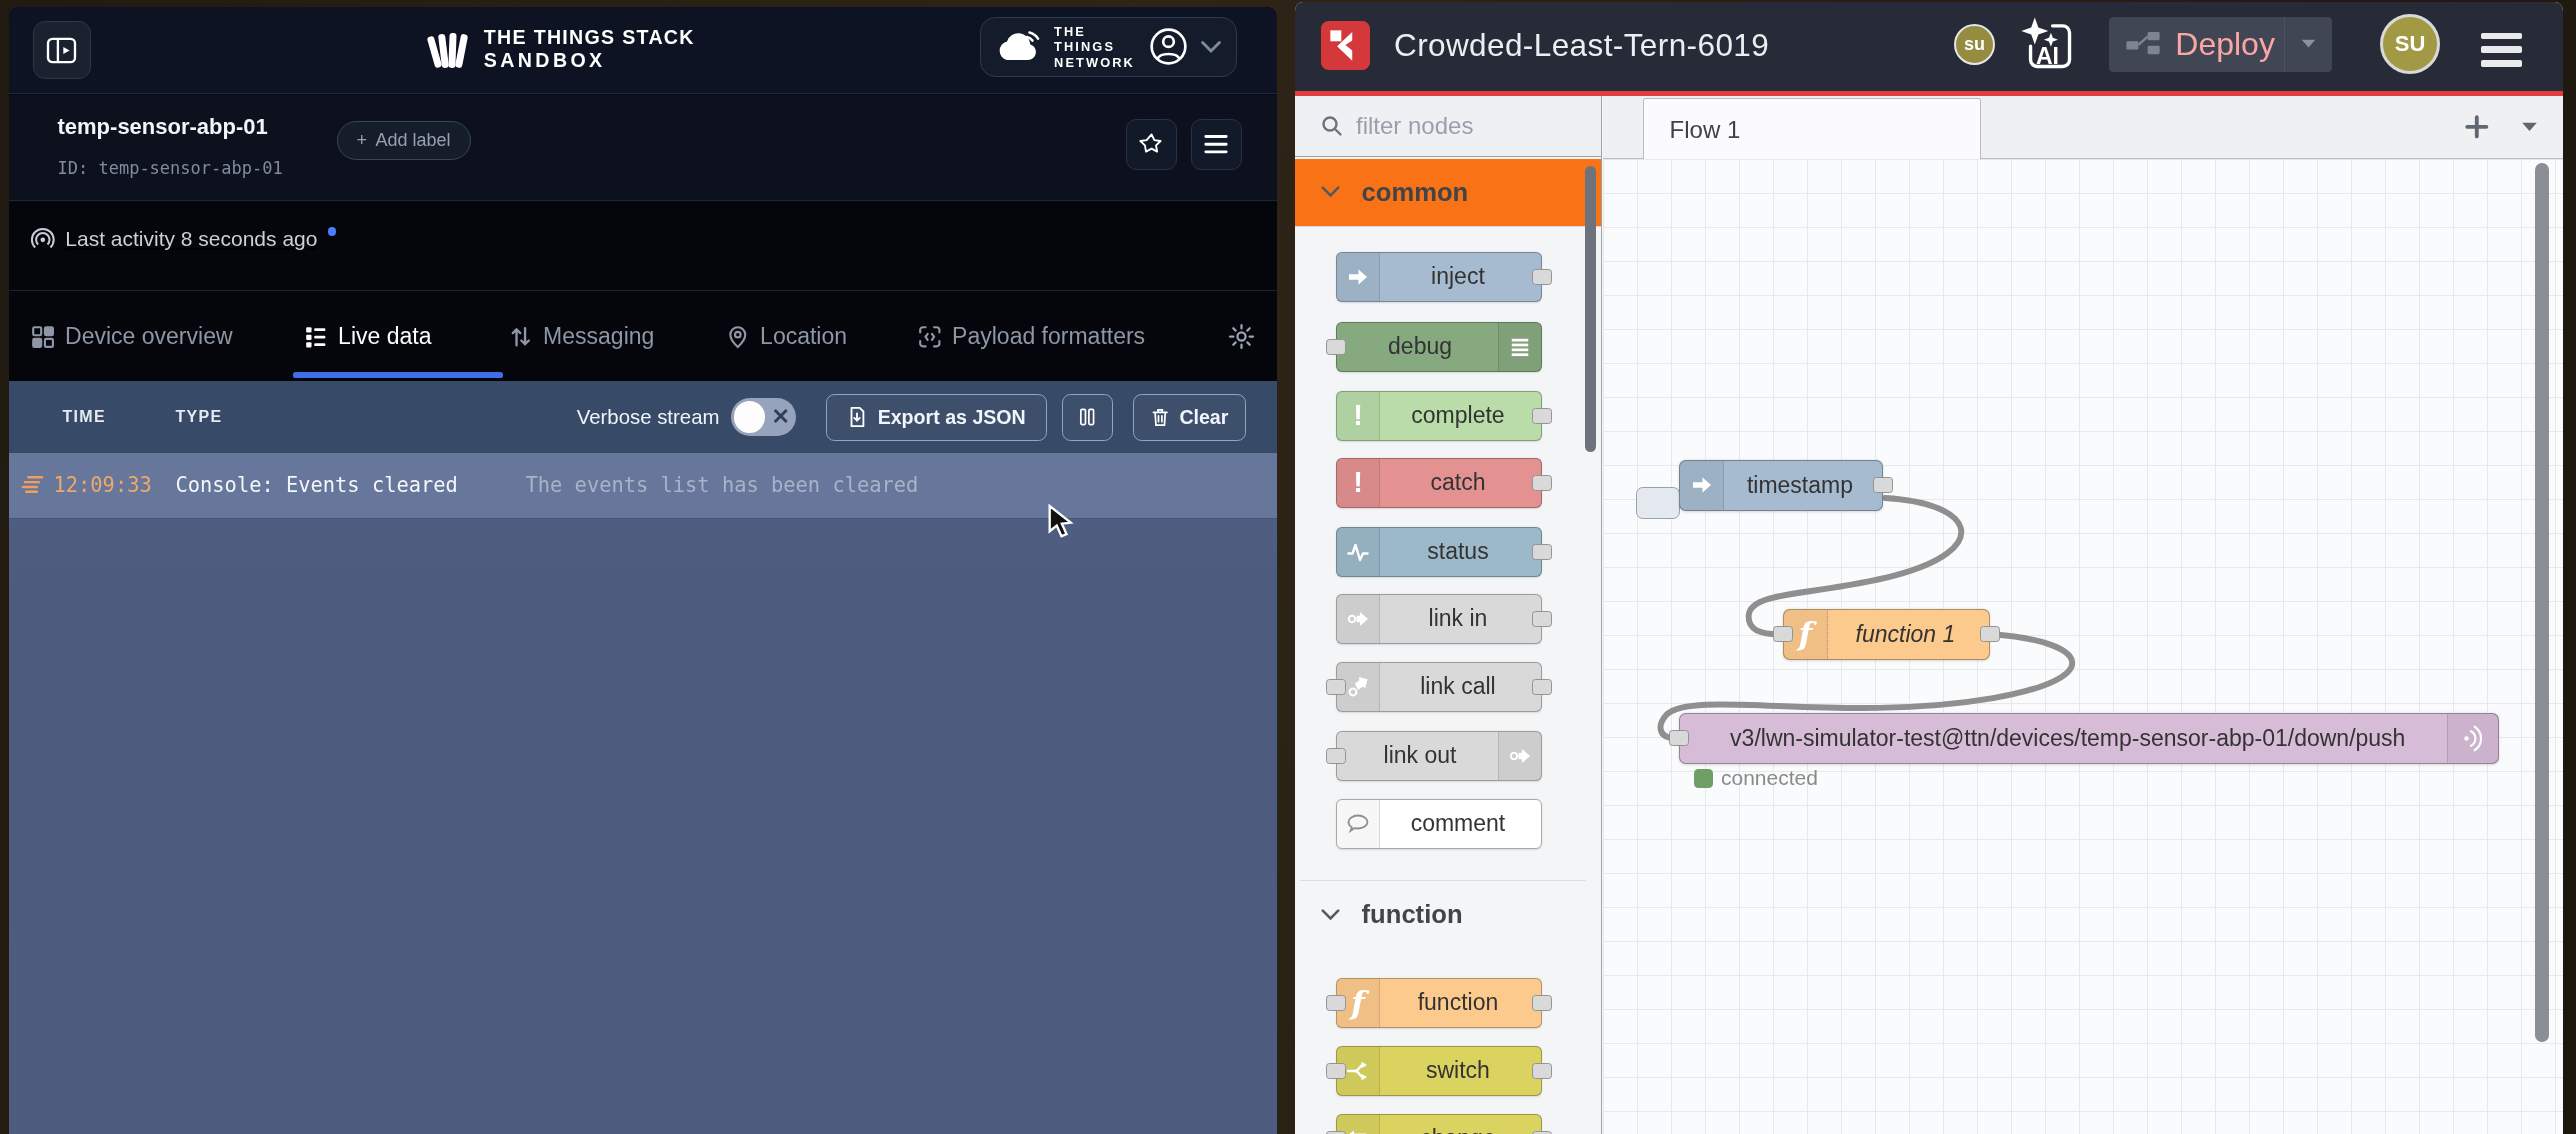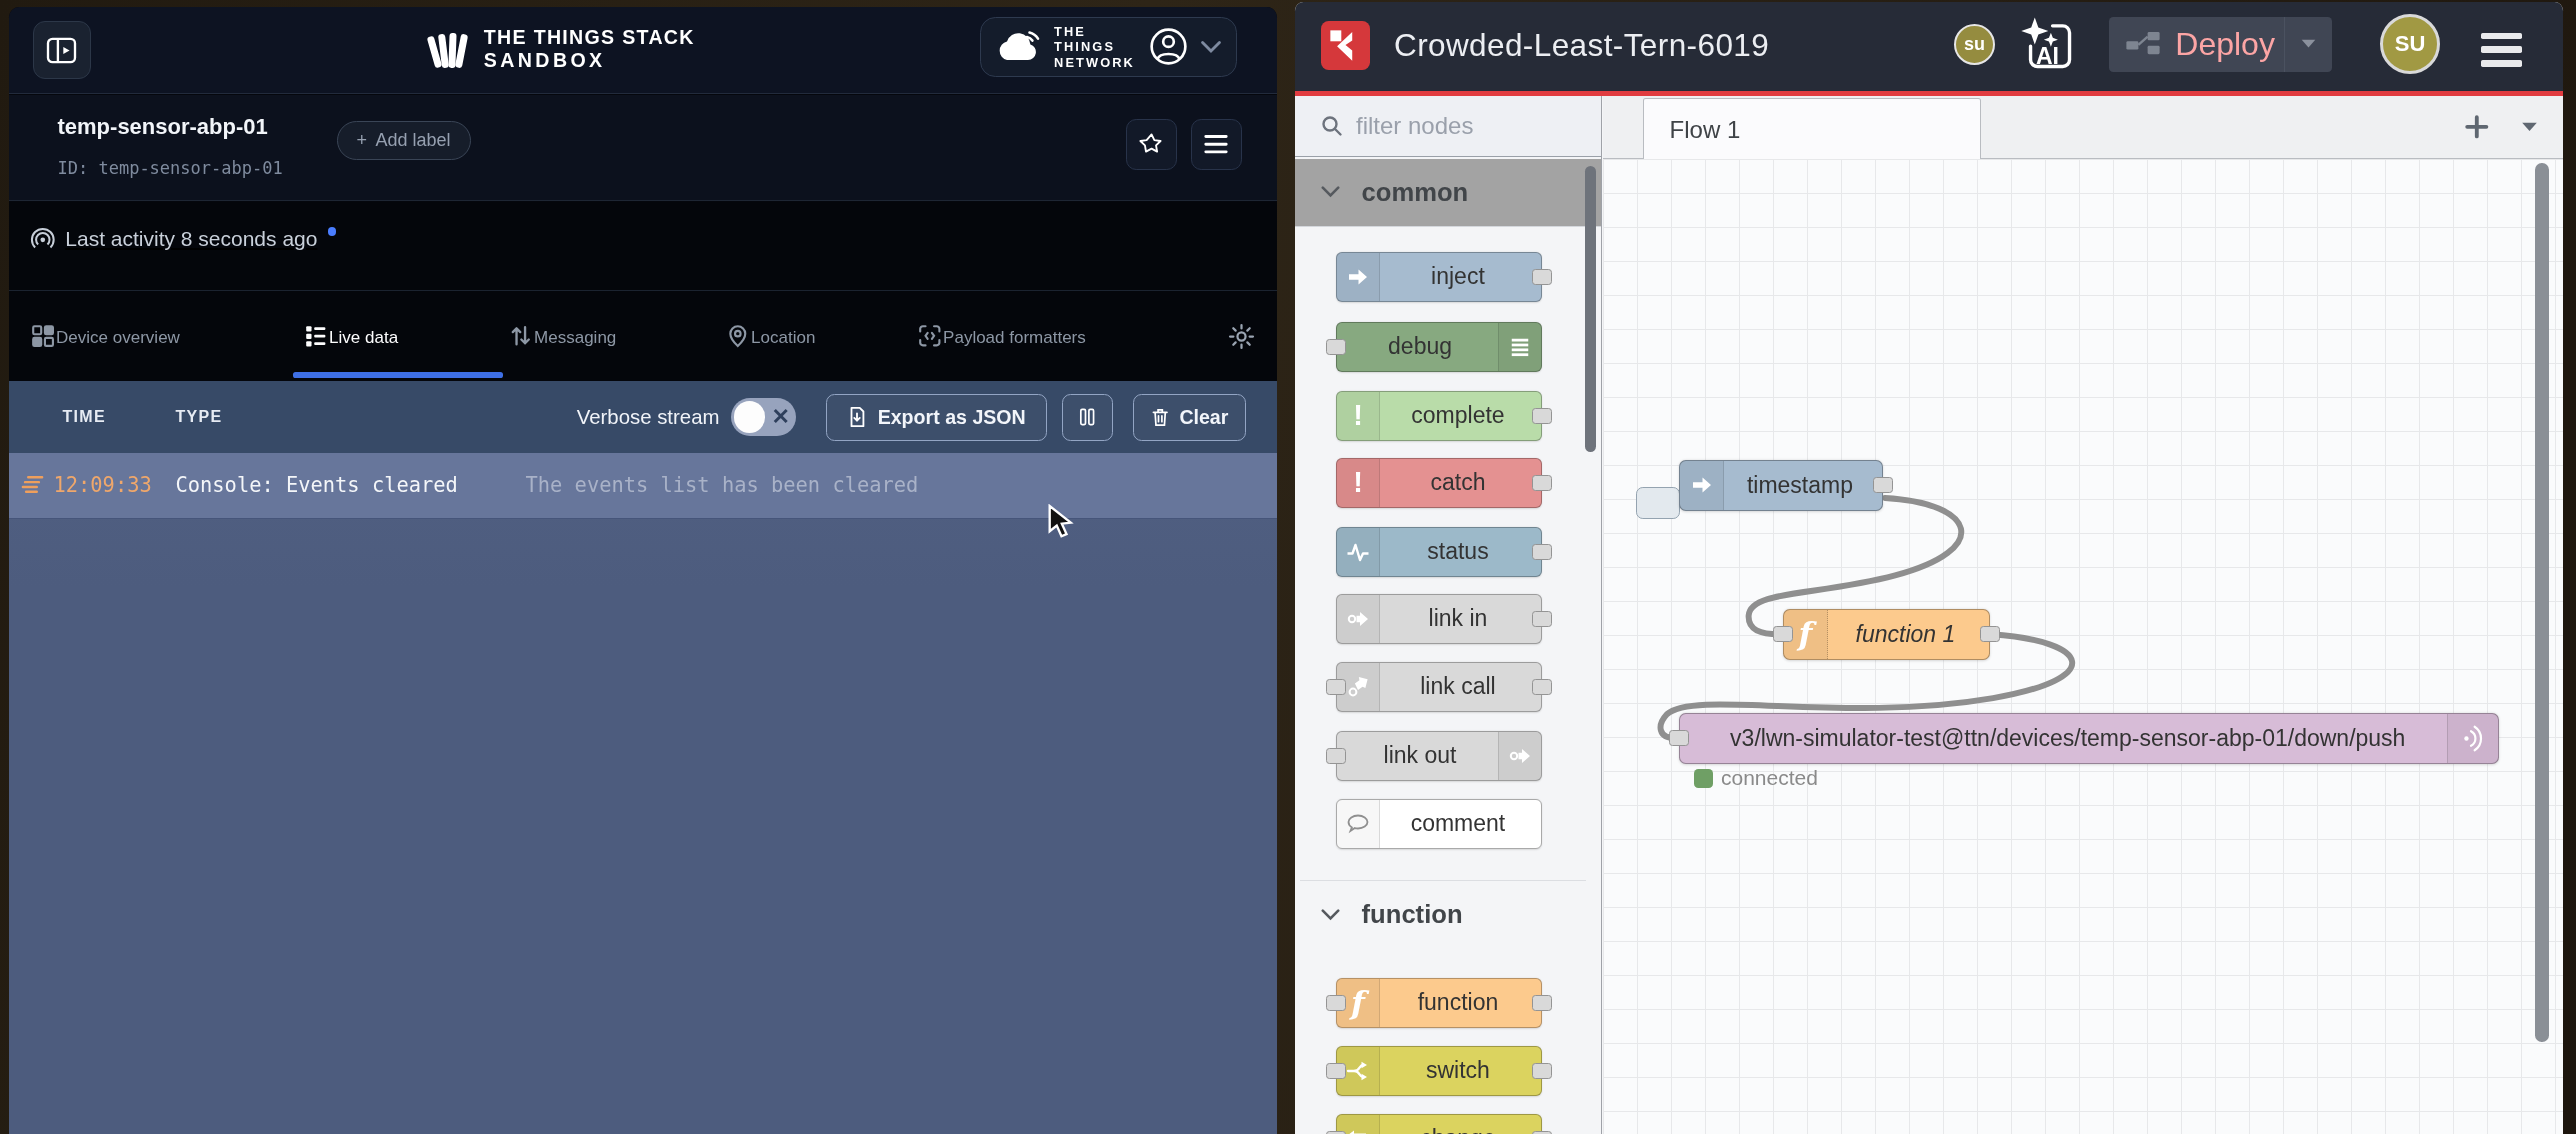--- a/index.html
+++ b/index.html
@@ -40,22 +40,22 @@
   .title-action { position:absolute; top:24px; width:51px; height:51px; background:#121928;
     border:0.9px solid #28334a; border-radius:10.2px; display:flex; align-items:center; justify-content:center; }
 
   .ttn-black { position:absolute; left:0; top:195px; width:100%; height:179px; background:#04060b; }
   .activity-row { position:absolute; left:0; top:25.6px; width:100%; height:39px;
     border-bottom:0; display:flex; align-items:flex-start; gap:10.2px; padding-left:21px;text-decoration:underline; }
   .activity-divider { position:absolute; left:0; top:88px; width:100%; height:0.9px; background:#1b2330; }
   .activity-text { color:#c9d0da; font-size:21px; }
   .live-dot { width:8.5px; height:8.5px; border-radius:50%; background:#4a7dff; }
 
-  .ttn-tab { position:absolute; top:121px; display:flex; align-items:flex-end; gap:1px;
-    color:#8d97a5; font-size:17px; }
+  .ttn-tab { position:absolute; top:121px; display:flex; align-items:flex-end; gap:10px;
+    color:#8d97a5; font-size:23px; }
   .ttn-tab.active { color:#fdfdfe; }
   .tab-underline { position:absolute; left:284px; top:170px; width:210px; height:6px;
     background:#3e6fe6; border-radius:2.6px; }
 
   .ld-toolbar { position:absolute; left:0; top:374px; width:100%; height:72px; background:#374a67; }
   .col-head { position:absolute; top:27px; font-size:16px; font-weight:bold; letter-spacing:1.3px; color:#e6ebf3; }
   .tb-btn { position:absolute; top:12.8px; height:47px; border:1.7px solid #93a5c4; border-radius:8.5px;
     display:flex; align-items:center; justify-content:center; gap:9.4px;
     color:#f2f5fa; font-size:19.6px; font-weight:600; background:rgba(255,255,255,0.03); }
   .toggle { position:absolute; left:722px; top:17px; width:65px; height:38px; border-radius:19.6px;
@@ -89,21 +89,21 @@
   .hamburger span { height:6.8px; background:#e9eaec; border-radius:1.7px; }
 
   
   .palette { position:absolute; left:0; top:94px; width:307px; bottom:0; background:#f4f5f7;
     border-right:1.7px solid #9fa2a8; overflow:hidden; }
   .pal-search { position:absolute; left:0; top:0; width:100%; height:61px; background:#eef0f4;
     border-bottom:1.7px solid #9aa0a8; display:flex; align-items:center; gap:12px; padding-left:25px; }
   .pal-search input { border:0; outline:0; background:transparent; font-size:24px; color:#444;
     font-family:"Liberation Sans", sans-serif; width:213px; }
   .pal-search input::placeholder { color:#9aa0ab; }
-  .pal-cat { position:absolute; left:0; width:100%; height:68px; background:#a3a3a3;
+  .pal-cat { position:absolute; left:0; width:100%; height:68px; background:#f97316;
     border-bottom:0.9px solid #d4d7dc; display:flex; align-items:center; gap:22px; padding-left:25.6px; }
   .pal-cat .cat-label { font-size:25.6px; font-weight:bold; color:#414549; }
   .pal-divider { position:absolute; left:5.1px; width:286px; height:0.9px; background:#dcdee2; }
 
   .pnode { position:absolute; left:41px; width:206px; height:50px; border-radius:6px;
     border:1.7px solid rgba(0,0,0,0.28); box-shadow:0 0.9px 1.7px rgba(0,0,0,0.12); }
   .nicon { position:absolute; top:0; bottom:0; width:43px; display:flex; align-items:center; justify-content:center;
     background:rgba(0,0,0,0.05); }
   .nicon.l { left:0; border-right:0.9px solid rgba(0,0,0,0.12); border-radius:4.3px 0 0 4.3px; }
   .nicon.r { right:0; border-left:0.9px solid rgba(0,0,0,0.12); border-radius:0 4.3px 4.3px 0; }

